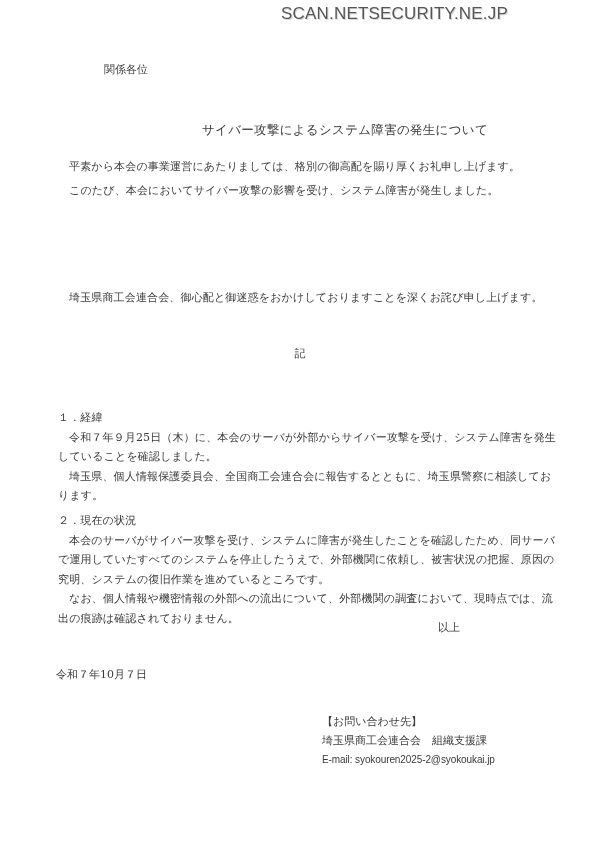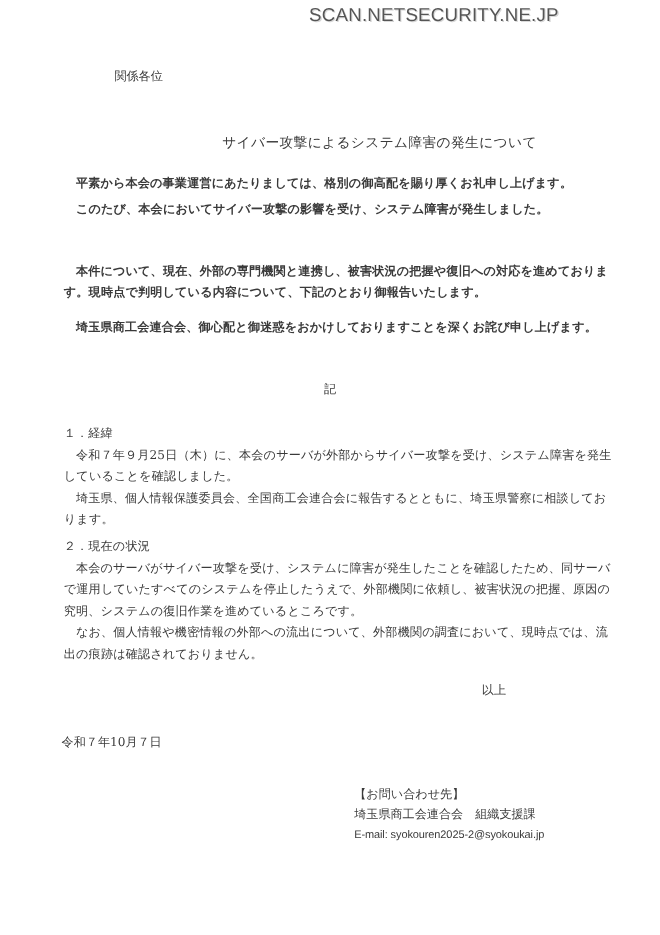--- a/index.html
+++ b/index.html
@@ -50,21 +50,21 @@
       padding-left: 45px;
     }
     .para {
       position: absolute;
       left: 58px;
       width: 500px;
       font-size: 11px;
       line-height: 19px;
       letter-spacing: 0.15px;
     }
-    .indent { text-indent: 11px; font-weight: bold; }
+    .indent { text-indent: 11px; }
     .p1 { top: 157px; }
     .p2 { top: 181px; }
     .p3 { top: 237px; }
     .p4 { top: 288px; }
     .ki {
       position: absolute;
       left: 0;
       width: 600px;
       top: 346px;
       text-align: center;
@@ -73,21 +73,21 @@
     .section {
       position: absolute;
       left: 58px;
       width: 500px;
       font-size: 11px;
       line-height: 19.5px;
       letter-spacing: 0.15px;
     }
     .s1 { top: 384px; }
     .s2 { top: 487px; }
-    .section .heading { text-indent: 0; }
+    .section .heading { text-indent: 0; margin-top: 24px; }
     .section .body-line { text-indent: 11px; }
     .closing {
       position: absolute;
       right: 60px;
       top: 620px;
       font-size: 11px;
     }
     .date {
       position: absolute;
       left: 56px;
@@ -113,21 +113,20 @@
 <div class="page">
 
   <div class="watermark">SCAN.NETSECURITY.NE.JP</div>
 
   <div class="addressee">関係各位</div>
 
   <div class="title">サイバー攻撃によるシステム障害の発生について</div>
 
   <div class="para indent p1">平素から本会の事業運営にあたりましては、格別の御高配を賜り厚くお礼申し上げます。</div>
   <div class="para indent p2">このたび、本会においてサイバー攻撃の影響を受け、システム障害が発生しました。</div>
-  <div class="para indent p3">本件について、現在、外部の専門機関と連携し、被害状況の把握や復旧への対応を進めております。現時点で判明している内容について、下記のとおり御報告いたします。</div>
   <div class="para indent p4">埼玉県商工会連合会、御心配と御迷惑をおかけしておりますことを深くお詫び申し上げます。</div>
 
   <div class="ki">記</div>
 
   <div class="section s1">
     <div class="heading">１．経緯</div>
     <div class="body-line">令和７年９月25日（木）に、本会のサーバが外部からサイバー攻撃を受け、システム障害を発生していることを確認しました。</div>
     <div class="body-line">埼玉県、個人情報保護委員会、全国商工会連合会に報告するとともに、埼玉県警察に相談しております。</div>
   </div>
 

